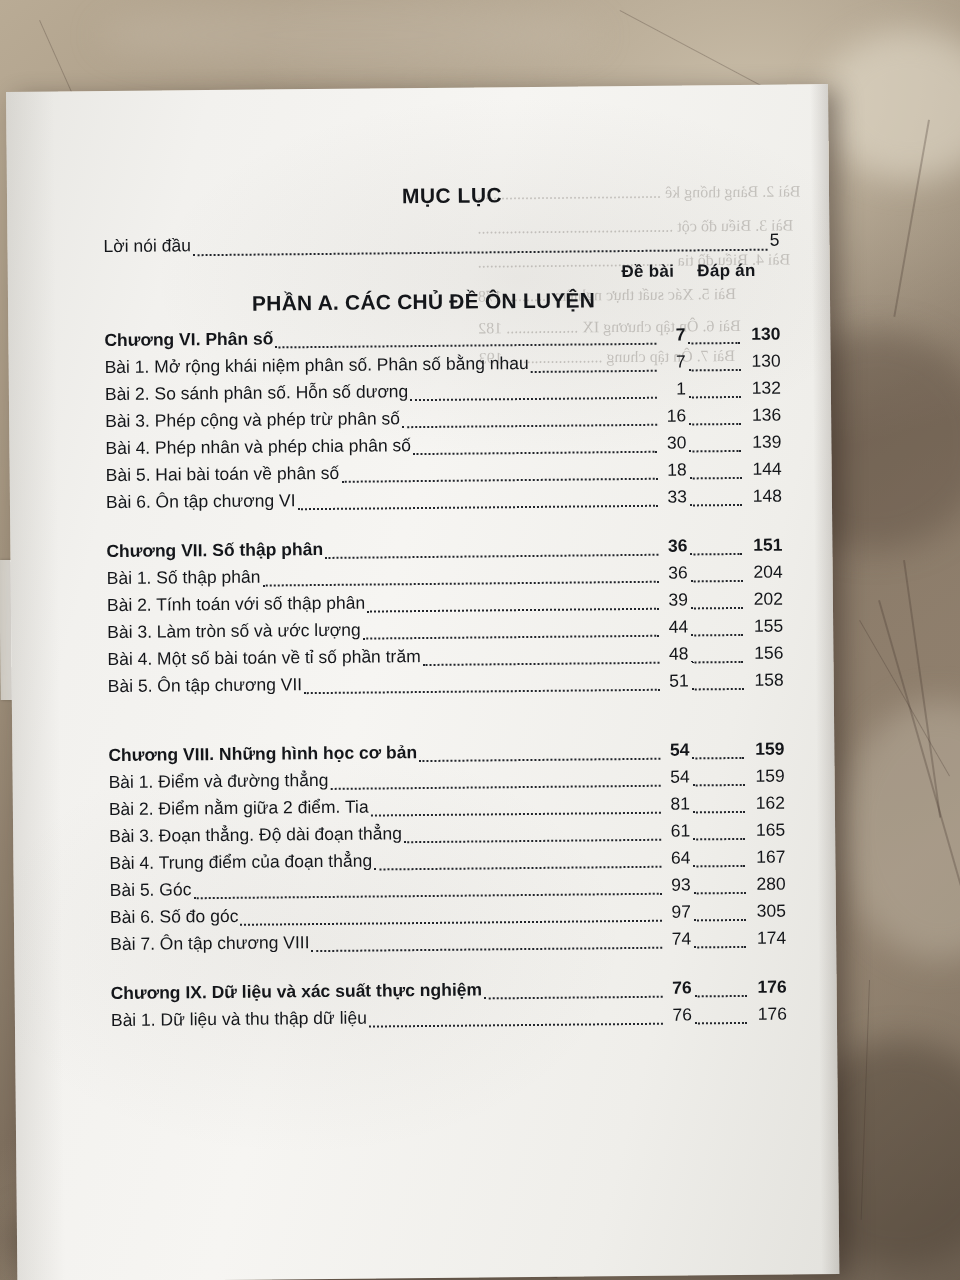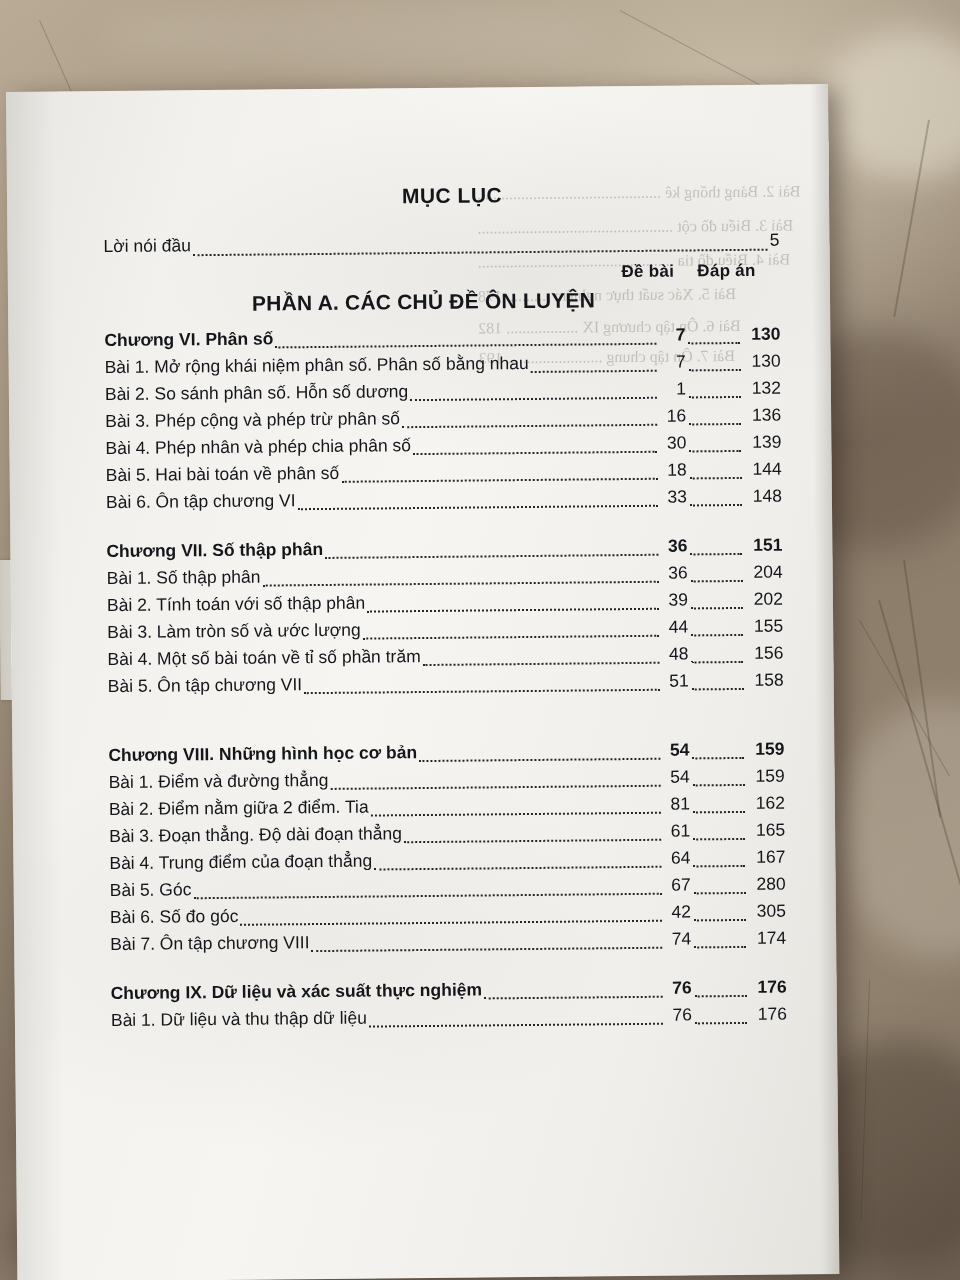--- a/index.html
+++ b/index.html
@@ -360,28 +360,28 @@
             <div class="toc-line entry">
               <span class="lbl">Bài 4. Trung điểm của đoạn thẳng</span>
               <span class="dots"></span>
               <span class="pg first">64</span>
               <span class="midgap"></span>
               <span class="pg second">167</span>
             </div>
             <div class="toc-line entry">
               <span class="lbl">Bài 5. Góc</span>
               <span class="dots"></span>
-              <span class="pg first">67</span>
+              <span class="pg first">93</span>
               <span class="midgap"></span>
               <span class="pg second">280</span>
             </div>
             <div class="toc-line entry">
               <span class="lbl">Bài 6. Số đo góc</span>
               <span class="dots"></span>
-              <span class="pg first">42</span>
+              <span class="pg first">97</span>
               <span class="midgap"></span>
               <span class="pg second">305</span>
             </div>
             <div class="toc-line entry">
               <span class="lbl">Bài 7. Ôn tập chương VIII</span>
               <span class="dots"></span>
               <span class="pg first">74</span>
               <span class="midgap"></span>
               <span class="pg second">174</span>
             </div>

